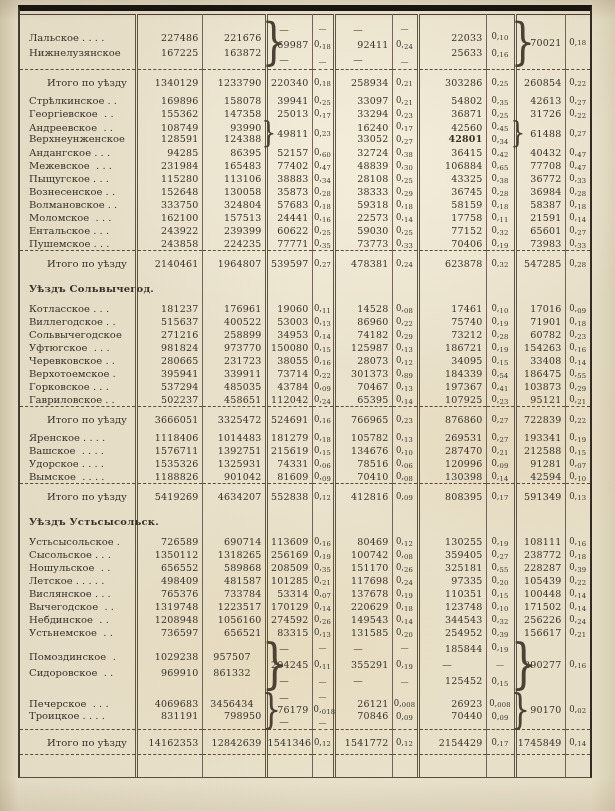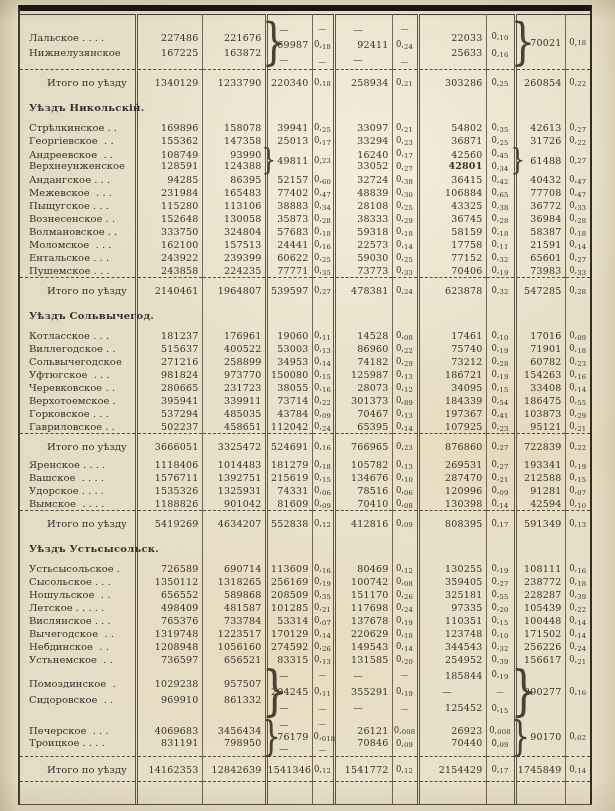--- a/index.html
+++ b/index.html
@@ -153,33 +153,20 @@
           <td class="c-num bd"><span>1233790</span></td>
           <td class="c-num bs"><span>220340</span></td>
           <td class="c-r bd"><span class="r0">0,</span><span class="rs">18</span></td>
           <td class="c-num bs"><span>258934</span></td>
           <td class="c-r bd"><span class="r0">0,</span><span class="rs">21</span></td>
           <td class="c-num bs"><span>303286</span></td>
           <td class="c-r bd"><span class="r0">0,</span><span class="rs">25</span></td>
           <td class="c-num bs"><span>260854</span></td>
           <td class="c-r "><span class="r0">0,</span><span class="rs">22</span></td>
         </tr>
-        <tr class="r-section">
-          <td class="c-name bd"><span class="sectxt">Уѣздъ Никольскій.</span></td>
-          <td class="c-num bs"></td>
-          <td class="c-num bd"></td>
-          <td class="c-num bs"></td>
-          <td class="c-r bd"></td>
-          <td class="c-num bs"></td>
-          <td class="c-r bd"></td>
-          <td class="c-num bs"></td>
-          <td class="c-r bd"></td>
-          <td class="c-num bs"></td>
-          <td class="c-r"></td>
-        </tr>
         <tr class="r-d">
           <td class="c-name bd"><span>Стрѣлкинское . .</span></td>
           <td class="c-num bs"><span>169896</span></td>
           <td class="c-num bd"><span>158078</span></td>
           <td class="c-num bs"><span>39941</span></td>
           <td class="c-r bd"><span class="r0">0,</span><span class="rs">25</span></td>
           <td class="c-num bs"><span>33097</span></td>
           <td class="c-r bd"><span class="r0">0,</span><span class="rs">21</span></td>
           <td class="c-num bs"><span>54802</span></td>
           <td class="c-r bd"><span class="r0">0,</span><span class="rs">35</span></td>
@@ -691,23 +678,23 @@
           <td class="c-name bd pv"><div class="stack"><div class="ln" style="line-height: 16px;">Помоздинское  .</div><div class="ln" style="line-height: 16px;"></div><div class="ln" style="line-height: 16px;">Сидоровское  . .</div></div></td>
           <td class="c-num bs pv">
             <div class="stack">
               <div class="ln" style="line-height: 16px;">1029238</div>
               <div class="ln" style="line-height: 16px;"></div>
               <div class="ln" style="line-height: 16px;">969910</div>
             </div>
           </td>
           <td class="c-num bd pv">
             <div class="stack">
-              <div class="ln" style="line-height: 16px;">957507</div>
+              <div class="ln" style="line-height: 16px; text-align: center;">957507</div>
               <div class="ln" style="line-height: 16px;"></div>
-              <div class="ln" style="line-height: 16px;">861332</div>
+              <div class="ln" style="line-height: 16px; text-align: center;">861332</div>
             </div>
           </td>
           <td class="c-num bs pv rel">
             <span class="brace" style="font-size: 42px;">}</span>
             <div class="stack">
               <div class="ln vdash" style="line-height: 16px;">—</div>
               <div class="ln" style="line-height: 16px;">204245</div>
               <div class="ln vdash" style="line-height: 16px;">—</div>
             </div>
           </td>
@@ -761,21 +748,21 @@
           <td class="c-name bd pv"><div class="stack"><div class="ln" style="line-height: 12px;">Печерское  . . .</div><div class="ln" style="line-height: 12px;"></div><div class="ln" style="line-height: 12px;">Троицкое . . . .</div></div></td>
           <td class="c-num bs pv">
             <div class="stack">
               <div class="ln" style="line-height: 12px;">4069683</div>
               <div class="ln" style="line-height: 12px;"></div>
               <div class="ln" style="line-height: 12px;">831191</div>
             </div>
           </td>
           <td class="c-num bd pv">
             <div class="stack">
-              <div class="ln" style="line-height: 12px;">3456434</div>
+              <div class="ln" style="line-height: 12px; text-align: center;">3456434</div>
               <div class="ln" style="line-height: 12px;"></div>
               <div class="ln" style="line-height: 12px;">798950</div>
             </div>
           </td>
           <td class="c-num bs pv rel">
             <span class="brace" style="font-size: 31px;">}</span>
             <div class="stack">
               <div class="ln vdash" style="line-height: 12px;">—</div>
               <div class="ln" style="line-height: 12px;">76179</div>
               <div class="ln vdash" style="line-height: 12px;">—</div>

